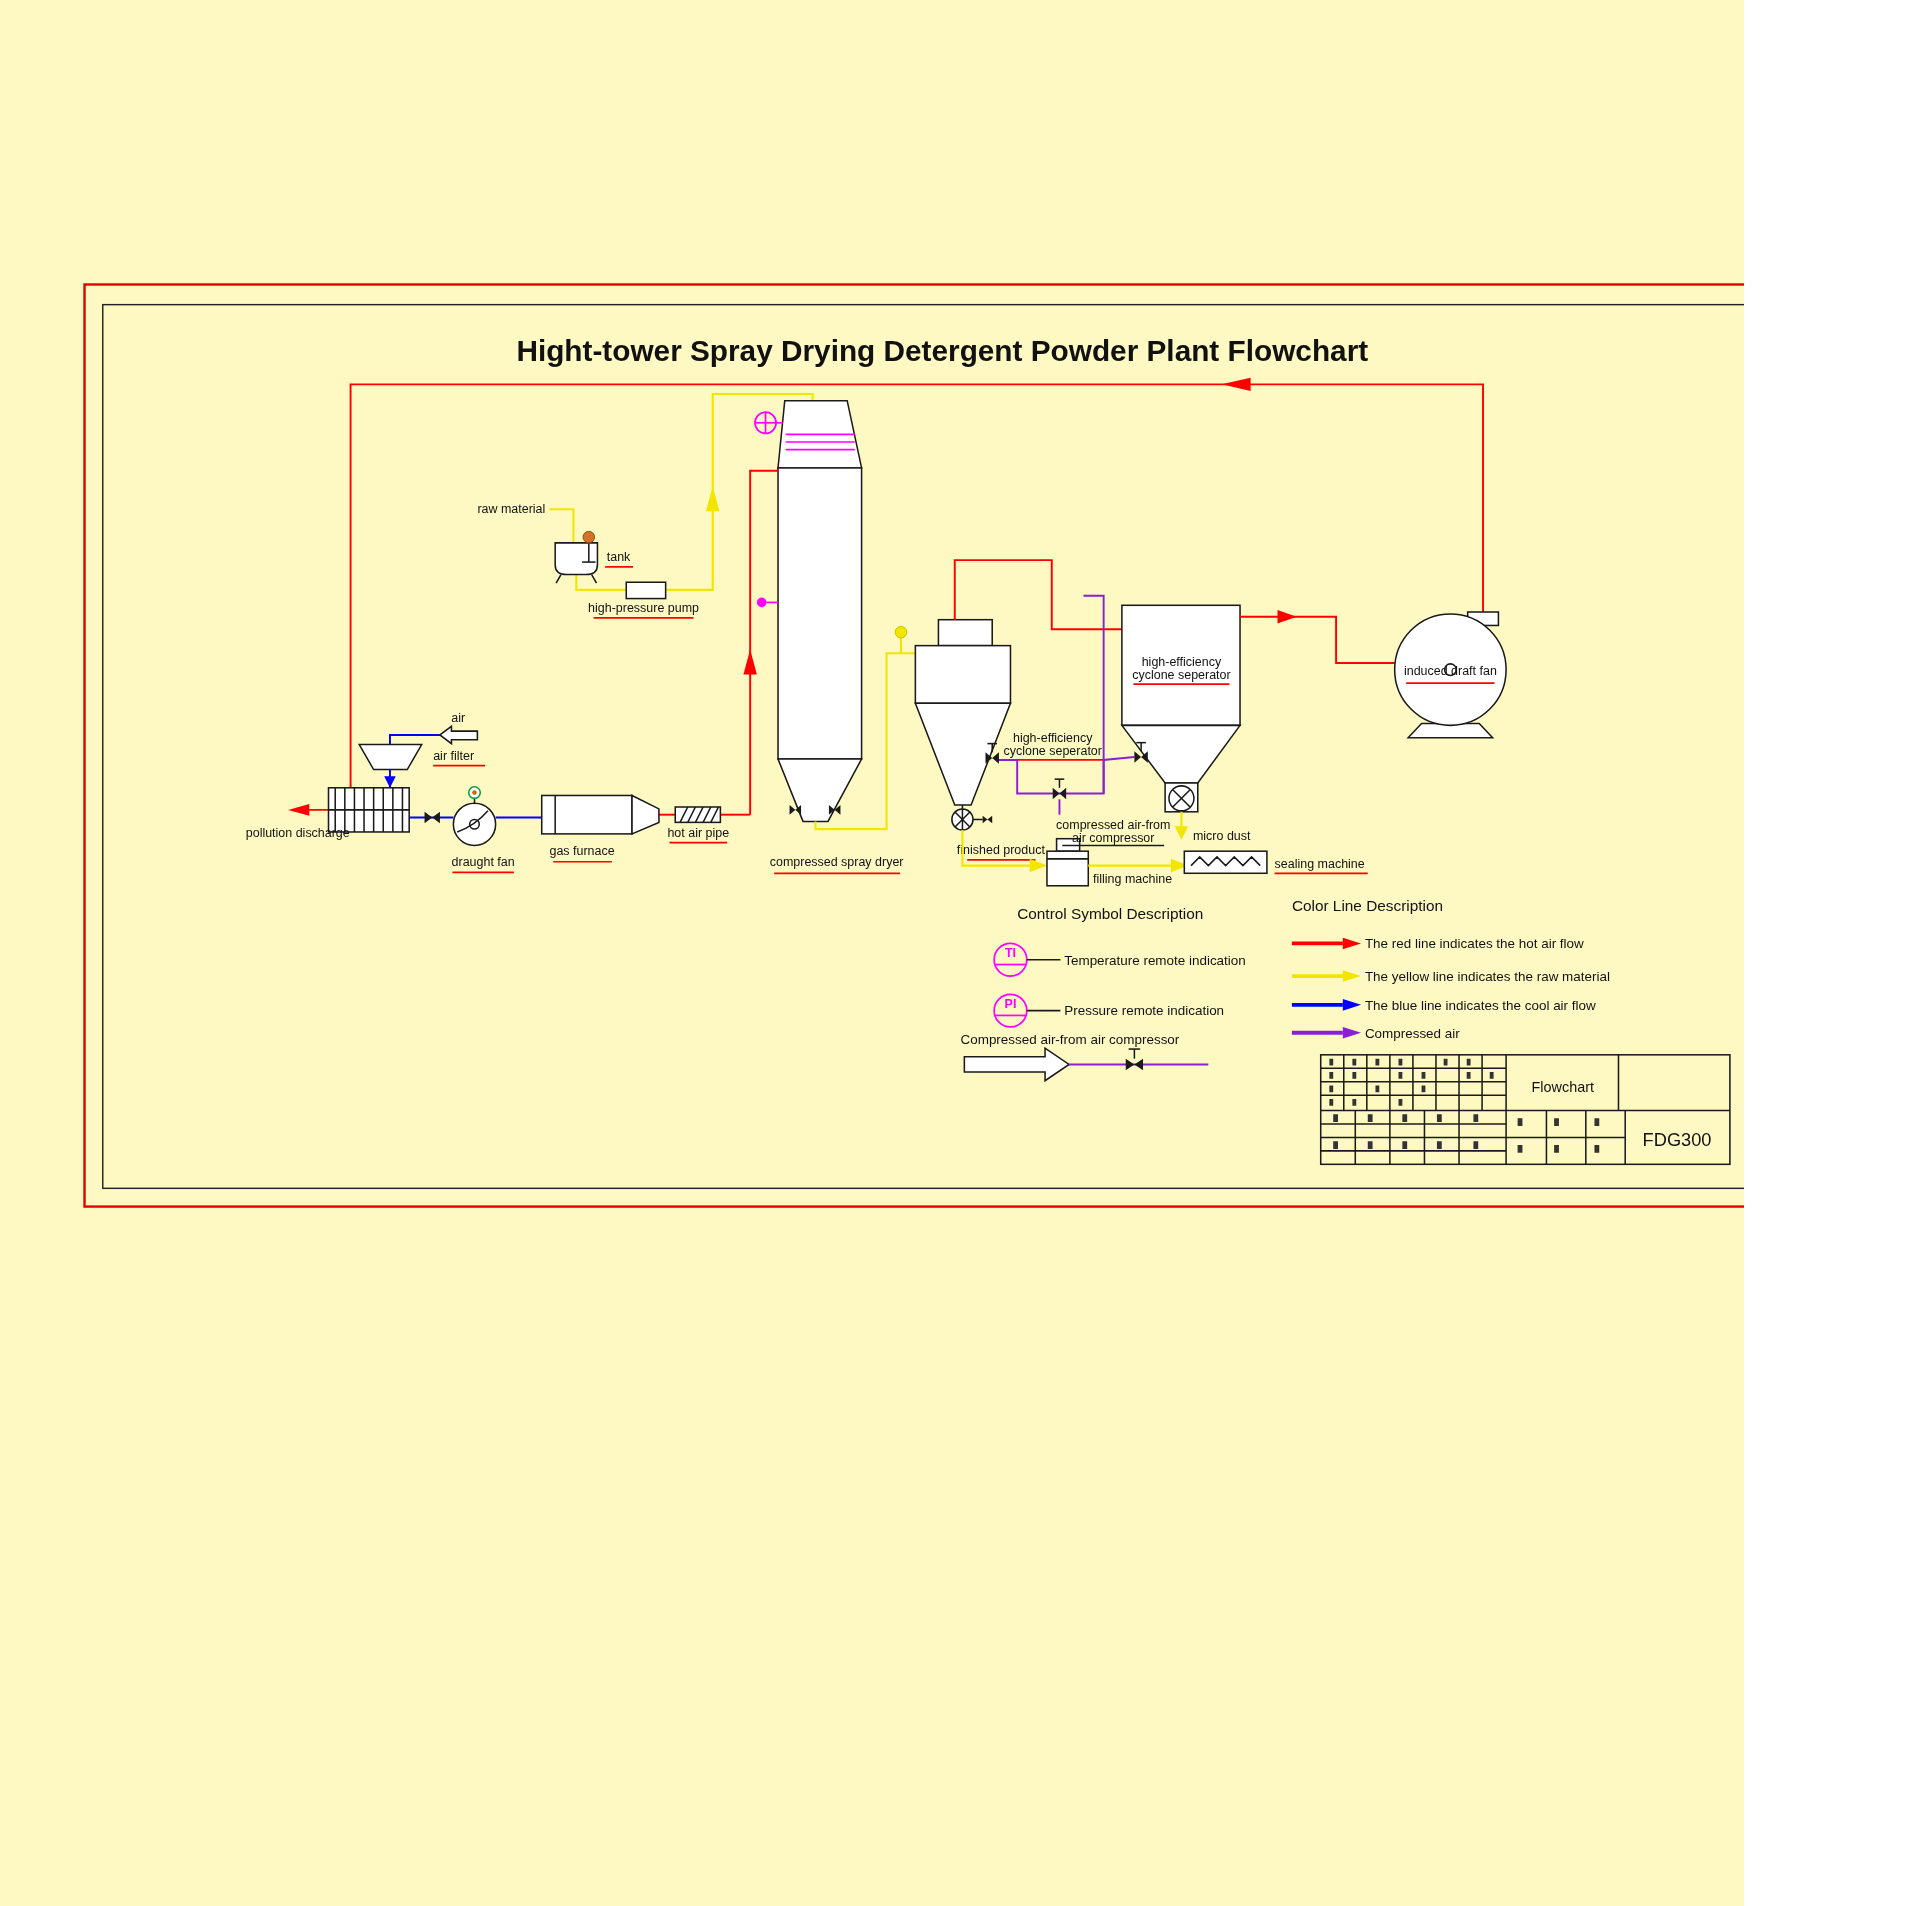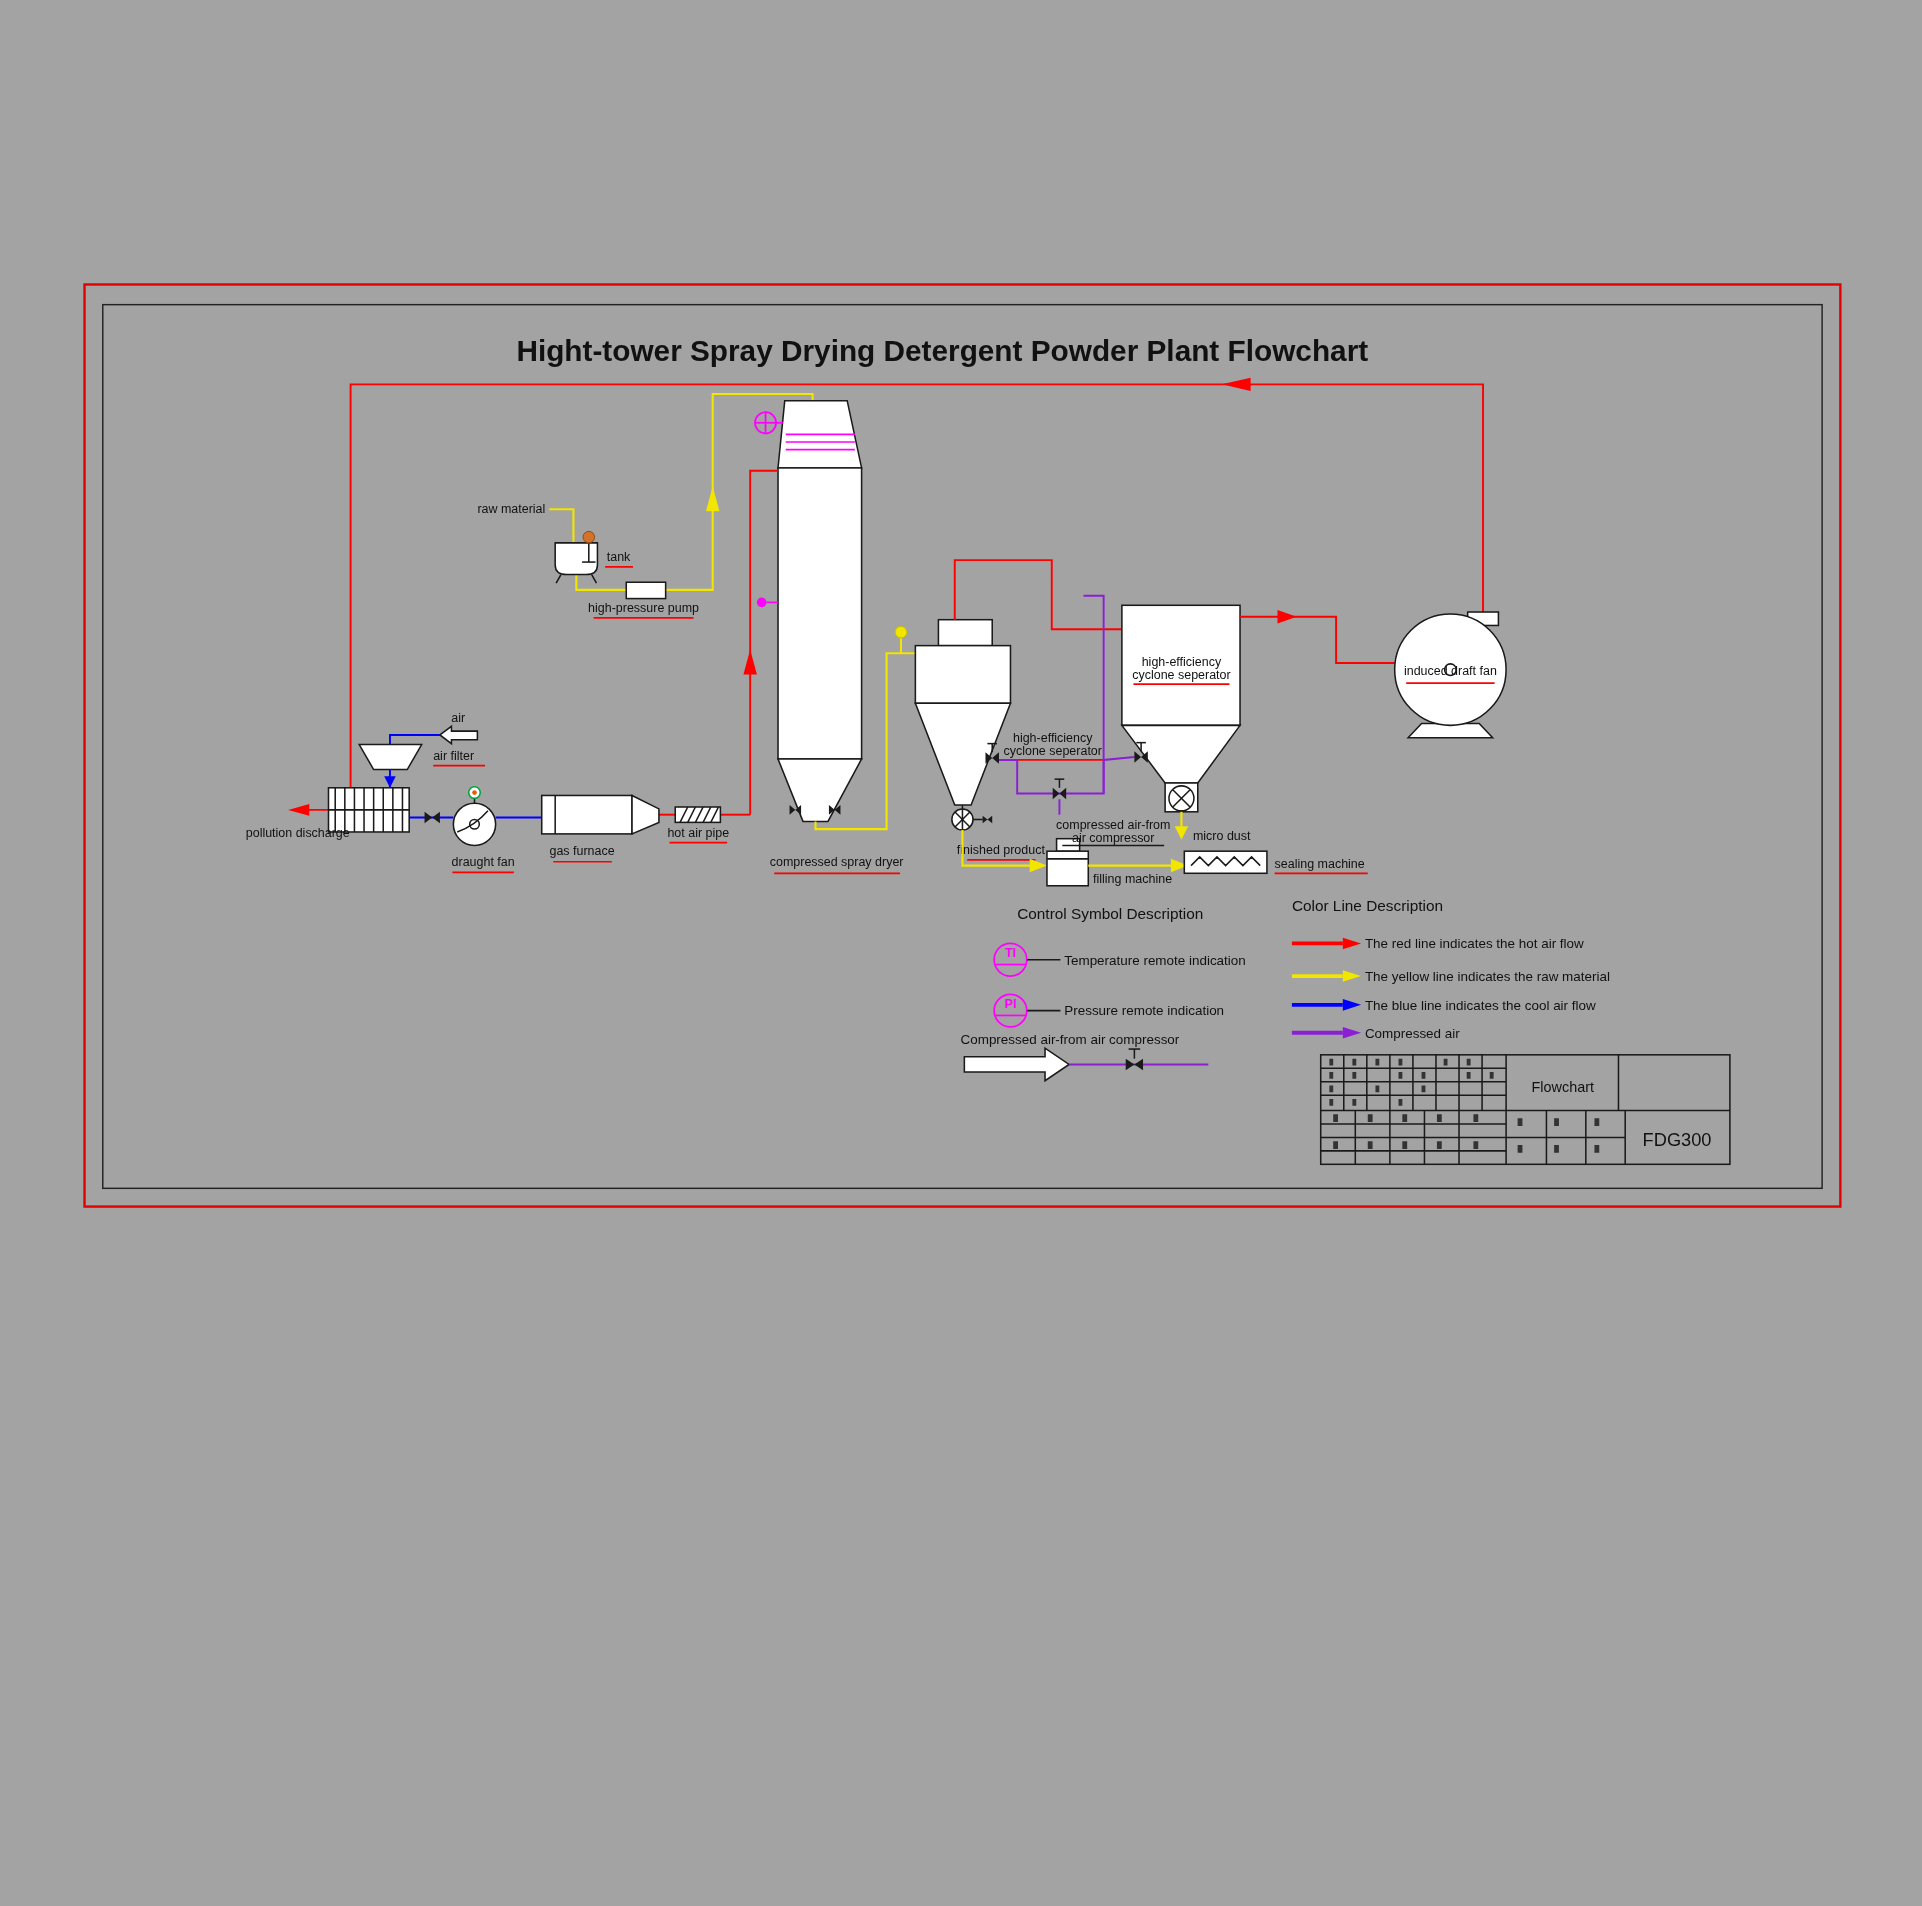--- a/index.html
+++ b/index.html
@@ -1,16 +1,16 @@
 <!DOCTYPE html>
 <html><head>
 <meta charset="utf-8">
 <style>
   html,body{margin:0;padding:0;background:#fff;}
-  .page{position:relative;width:1922px;height:1906px;background:#a3a3a3;overflow:hidden;text-align:center;}
+  .page{position:relative;width:1744px;height:1906px;background:#fef9c3;overflow:hidden;text-align:center;}
   svg{position:absolute;left:0;top:0;}
   .k{stroke:#1a1a1a;stroke-width:1.6;fill:none;}
   .kf{stroke:#1a1a1a;stroke-width:1.6;fill:#fff;}
   .red{stroke:#ff0000;stroke-width:2;fill:none;}
   .yel{stroke:#f2e500;stroke-width:2.2;fill:none;}
   .blu{stroke:#0000ff;stroke-width:2;fill:none;}
   .pur{stroke:#8a1fd4;stroke-width:2;fill:none;}
   .mag{stroke:#ff00ff;stroke-width:1.8;fill:none;}
   .u{stroke:#ff0000;stroke-width:1.8;}
   .t{font-family:"Liberation Sans",sans-serif;fill:#111;}

